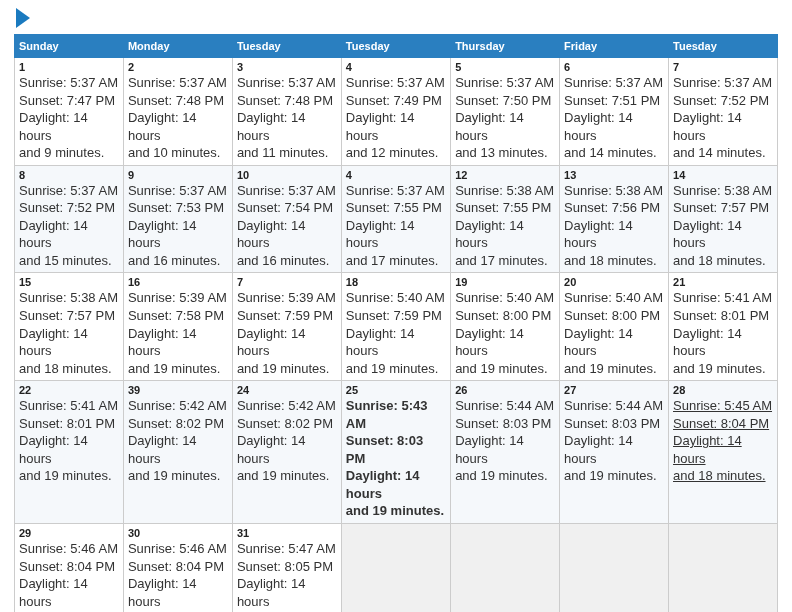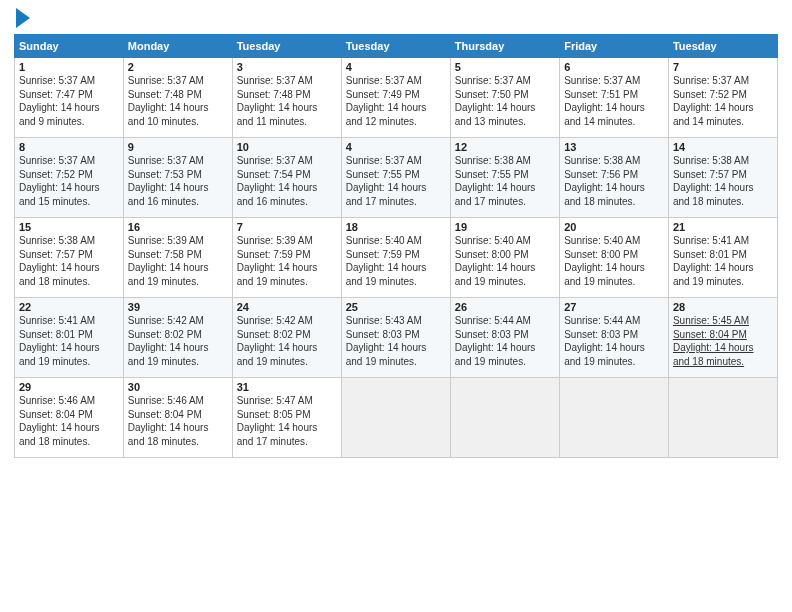--- a/index.html
+++ b/index.html
@@ -88,21 +88,21 @@
       background: #f5f8fb;
     }
     .day-num {
       font-size: 11px;
       font-weight: bold;
       color: #222;
       display: block;
       margin-bottom: 1px;
     }
     .day-info {
-      font-size: 10px;
+      font-size: 13px;
       color: #333;
       line-height: 1.35;
     }
     .empty-cell {
       background: #f0f0f0 !important;
     }
   </style>
 </head>
 <body>
 
@@ -304,21 +304,21 @@
           </td>
           <td>
             <span class="day-num">24</span>
             <div class="day-info" style="white-space: pre-line;">Sunrise: 5:42 AM
 Sunset: 8:02 PM
 Daylight: 14 hours
 and 19 minutes.</div>
           </td>
           <td>
             <span class="day-num">25</span>
-            <div class="day-info" style="white-space: pre-line;">Sunrise: 5:43 AM
+            <div class="day-info" style="white-space: pre-line; font-weight: bold;">Sunrise: 5:43 AM
 Sunset: 8:03 PM
 Daylight: 14 hours
 and 19 minutes.</div>
           </td>
           <td>
             <span class="day-num">26</span>
             <div class="day-info" style="white-space: pre-line;">Sunrise: 5:44 AM
 Sunset: 8:03 PM
 Daylight: 14 hours
 and 19 minutes.</div>

